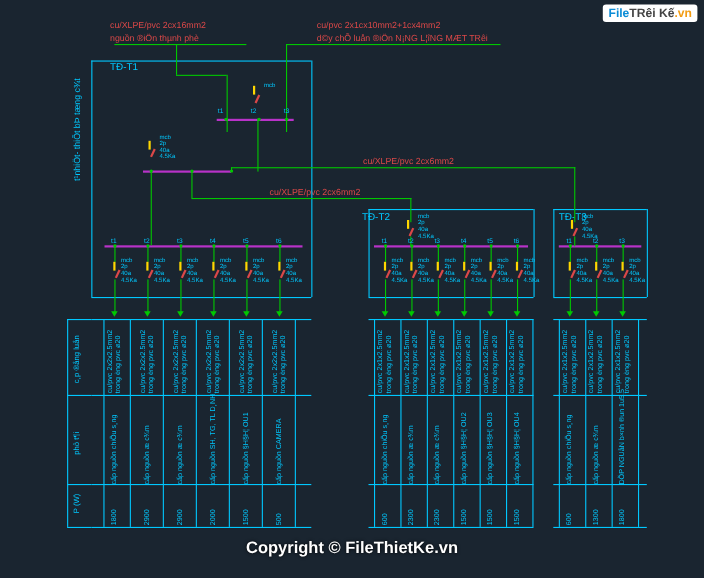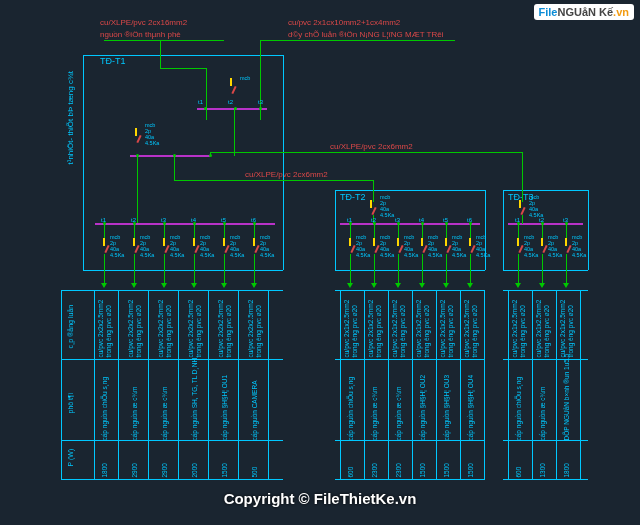--- a/index.html
+++ b/index.html
@@ -19,21 +19,21 @@
   .yellow{position:absolute;width:2px;height:8px;background:#ffd700}
   .red{position:absolute;width:2px;height:8px;background:#db4848}
   .arrow{position:absolute;width:0;height:0;border-left:3px solid transparent;border-right:3px solid transparent;border-top:5px solid #00c800}
   .dot{position:absolute;width:3px;height:3px;background:#00c800;border-radius:50%}
   .copyright{position:absolute;bottom:18px;left:0;right:0;text-align:center;color:#fff;font-size:15px;font-weight:bold;text-shadow:0 0 3px #000}
 </style>
 </head>
 <body>
 
 <div class="logo">
-  <span style="color:#0b8cd6">File</span><span style="color:#444">NGUåN Kế</span><span style="color:#f39c12">.vn</span>
+  <span style="color:#0b8cd6">File</span><span style="color:#444">TRêi Kế</span><span style="color:#f39c12">.vn</span>
 </div>
 
 <div class="cable-label" style="top:18px;left:100px">cu/XLPE/pvc 2cx16mm2</div>
 <div class="cable-label" style="top:30px;left:100px">nguồn ®iÖn thµnh phè</div>
 <div class="cable-label" style="top:18px;left:288px">cu/pvc 2x1cx10mm2+1cx4mm2</div>
 <div class="cable-label" style="top:30px;left:288px">d©y chÕ luån ®iÖn N¡NG L¦îNG MÆT TRêi</div>
 <div class="cable-label" style="top:142px;left:330px;font-size:8px">cu/XLPE/pvc 2cx6mm2</div>
 <div class="cable-label" style="top:170px;left:245px;font-size:8px">cu/XLPE/pvc 2cx6mm2</div>
 
 <div class="bline" style="top:55px;left:83px;width:200px;height:1px"></div>
@@ -45,21 +45,21 @@
 <div class="bline" style="top:190px;left:335px;width:1px;height:80px"></div>
 <div class="bline" style="top:270px;left:335px;width:150px;height:1px"></div>
 <div class="bline" style="top:190px;left:485px;width:1px;height:80px"></div>
 
 <div class="bline" style="top:190px;left:503px;width:85px;height:1px"></div>
 <div class="bline" style="top:190px;left:503px;width:1px;height:80px"></div>
 <div class="bline" style="top:270px;left:503px;width:85px;height:1px"></div>
 <div class="bline" style="top:190px;left:588px;width:1px;height:80px"></div>
 
 <div class="panel-label" style="top:56px;left:100px">TĐ-T1</div>
-<div class="panel-label" style="top:192px;left:340px">TĐ-T2</div>
+<div class="panel-label" style="top:192px;left:329px">TĐ-T2</div>
 <div class="panel-label" style="top:192px;left:508px">TĐ-T3</div>
 
 <div class="side-label">t¹nhiÖt- thiÕt bÞ tæng c¾t</div>
 <div class="row-label" style="top:345px">c¸p ®ång luån</div>
 <div class="row-label" style="top:410px">phô t¶i</div>
 <div class="row-label" style="top:463px">P (W)</div>
 
 <div class="pline" style="top:108px;left:197px;width:70px"></div>
 <div class="pline" style="top:155px;left:130px;width:80px"></div>
 <div class="pline" style="top:223px;left:95px;width:180px"></div>

